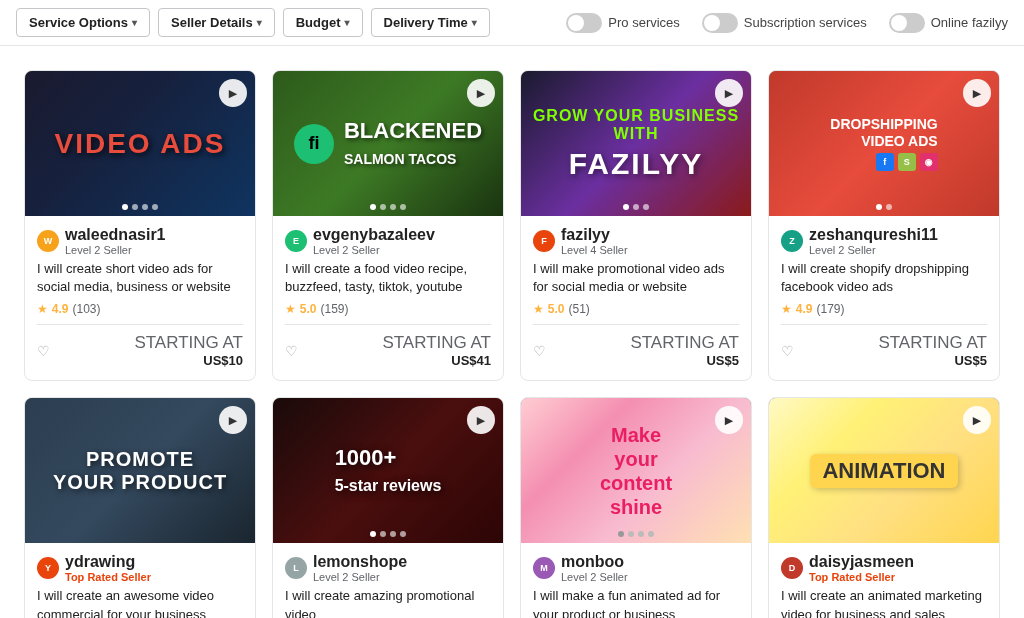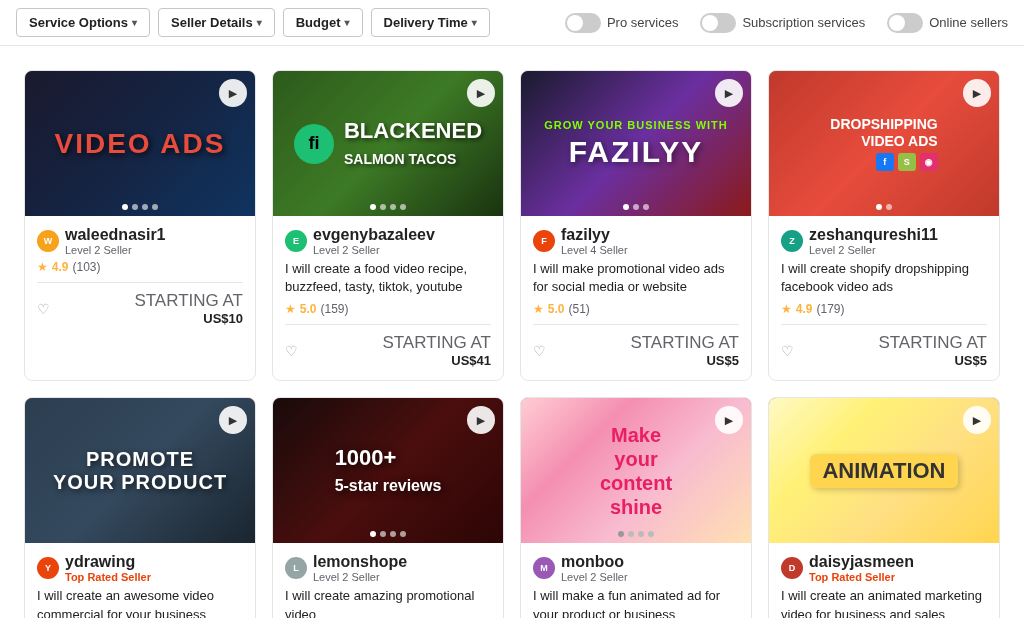--- a/index.html
+++ b/index.html
@@ -137,21 +137,21 @@
     <div class="toggle-group-item">
       <div class="toggle"></div>
       <span>Pro services</span>
     </div>
     <div class="toggle-group-item">
       <div class="toggle"></div>
       <span>Subscription services</span>
     </div>
     <div class="toggle-group-item">
       <div class="toggle"></div>
-      <span>Online sellers</span>
+      <span>Online fazilyy</span>
     </div>
   </div>
 </div>
 
 <div class="grid">
 
   <div class="card">
     <div class="card-image">
       <div class="bg-video-ads" style="width:100%;height:100%;position:relative;">
         <div class="card-image-overlay">
@@ -169,20 +169,21 @@
       </div>
     </div>
     <div class="card-body">
       <div class="seller-row">
         <div class="avatar yellow">W</div>
         <div>
           <div class="seller-name">waleednasir1</div>
           <div class="seller-level">Level 2 Seller</div>
         </div>
       </div>
+      <div class="card-title">I will create short video ads for social media, business or website</div>
       <div class="rating-row">
         <span class="star">★</span>
         <span class="rating-val">4.9</span>
         <span class="rating-count">(<span>103</span>)</span>
       </div>
       <div class="card-footer">
         <span class="heart">♡</span>
         <div style="text-align:right;">
           <div class="price-label">STARTING AT</div>
           <div class="price">US$10</div>
@@ -231,21 +232,21 @@
         </div>
       </div>
     </div>
   </div>
 
   <div class="card">
     <div class="card-image">
       <div class="bg-fazilyy" style="width:100%;height:100%;position:relative;">
         <div class="card-image-overlay">
           <div style="text-align:center;">
-            <div style="font-size:11px;font-weight:700;color:#7fff00;letter-spacing:1px;margin-bottom:4px;">GROW YOUR BUSINESS WITH</div>
+            <div style="font-size:16px;font-weight:700;color:#7fff00;letter-spacing:1px;margin-bottom:4px;">GROW YOUR BUSINESS WITH</div>
             <div style="font-size:30px;font-weight:900;color:#fff;letter-spacing:2px;text-shadow:2px 2px 6px rgba(0,0,0,0.5);">FAZILYY</div>
           </div>
         </div>
       </div>
       <div class="play-btn">▶</div>
       <div class="dots">
         <div class="dot active"></div>
           <div class="dot"></div>
           <div class="dot"></div>
       </div>

